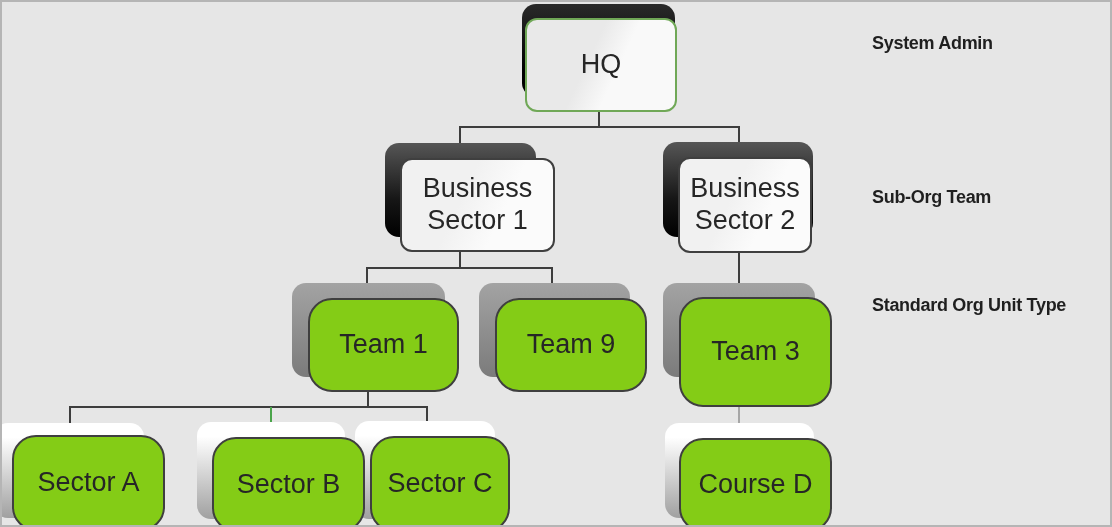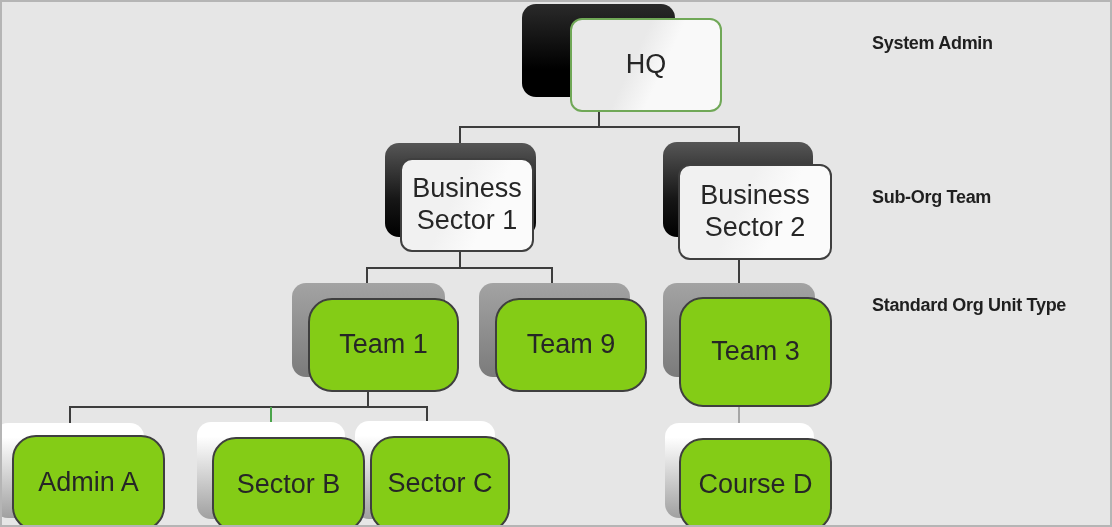--- a/index.html
+++ b/index.html
@@ -43,52 +43,52 @@
   <svg class="connectors" width="1112" height="527">
     <path d="M597 110 L597 125 M458 141 L458 125 L737 125 L737 140" stroke="#3d3d3d" stroke-width="2" fill="none"></path>
     <path d="M458 250 L458 266 M365 281 L365 266 L550 266 L550 281" stroke="#3d3d3d" stroke-width="2" fill="none"></path>
     <path d="M737 251 L737 281" stroke="#3d3d3d" stroke-width="2" fill="none"></path>
     <path d="M366 390 L366 405 M68 421 L68 405 L425 405 L425 419" stroke="#3d3d3d" stroke-width="2" fill="none"></path>
     <path d="M269 420 L269 405" stroke="#4aa44a" stroke-width="2" fill="none"></path>
     <path d="M737 390 L737 421" stroke="#a6a6a6" stroke-width="2" fill="none"></path>
   </svg>
 
   <div class="shadow shadow-black" style="left:520px;top:2px;width:153px;height:93px"></div>
-  <div class="box box-hq" style="left:568px;top:16px;width:152px;height:94px">
+  <div class="box box-hq" style="left:523px;top:16px;width:152px;height:94px">
     <span>HQ</span>
   </div>
 
   <div class="shadow shadow-dark" style="left:383px;top:141px;width:151px;height:94px"></div>
-  <div class="box box-tint" style="left:398px;top:156px;width:134px;height:94px;padding:0 14px">
+  <div class="box box-tint" style="left:398px;top:156px;width:155px;height:94px;padding:0 14px">
     <span>Business Sector 1</span>
   </div>
 
   <div class="shadow shadow-dark" style="left:661px;top:140px;width:150px;height:95px"></div>
-  <div class="box box-tint" style="left:676px;top:162px;width:154px;height:96px;padding:0 14px">
+  <div class="box box-tint" style="left:676px;top:155px;width:134px;height:96px;padding:0 14px">
     <span>Business Sector 2</span>
   </div>
 
   <div class="shadow shadow-mid" style="left:290px;top:281px;width:153px;height:94px"></div>
   <div class="box box-plain" style="left:306px;top:296px;width:151px;height:94px">
     <span>Team 1</span>
   </div>
 
   <div class="shadow shadow-mid" style="left:477px;top:281px;width:151px;height:94px"></div>
   <div class="box box-plain" style="left:493px;top:296px;width:152px;height:94px">
     <span>Team 9</span>
   </div>
 
   <div class="shadow shadow-mid" style="left:661px;top:281px;width:152px;height:94px"></div>
   <div class="box box-plain" style="left:677px;top:295px;width:153px;height:110px">
     <span>Team 3</span>
   </div>
 
   <div class="shadow shadow-light" style="left:-8px;top:421px;width:150px;height:95px"></div>
   <div class="box box-plain" style="left:10px;top:433px;width:153px;height:96px">
-    <span>Admin A</span>
+    <span>Sector A</span>
   </div>
 
   <div class="shadow shadow-light" style="left:195px;top:420px;width:148px;height:97px"></div>
   <div class="box box-plain" style="left:210px;top:435px;width:153px;height:95px">
     <span>Sector B</span>
   </div>
 
   <div class="shadow shadow-light" style="left:353px;top:419px;width:140px;height:98px"></div>
   <div class="box box-plain" style="left:368px;top:434px;width:140px;height:96px">
     <span>Sector C</span>

